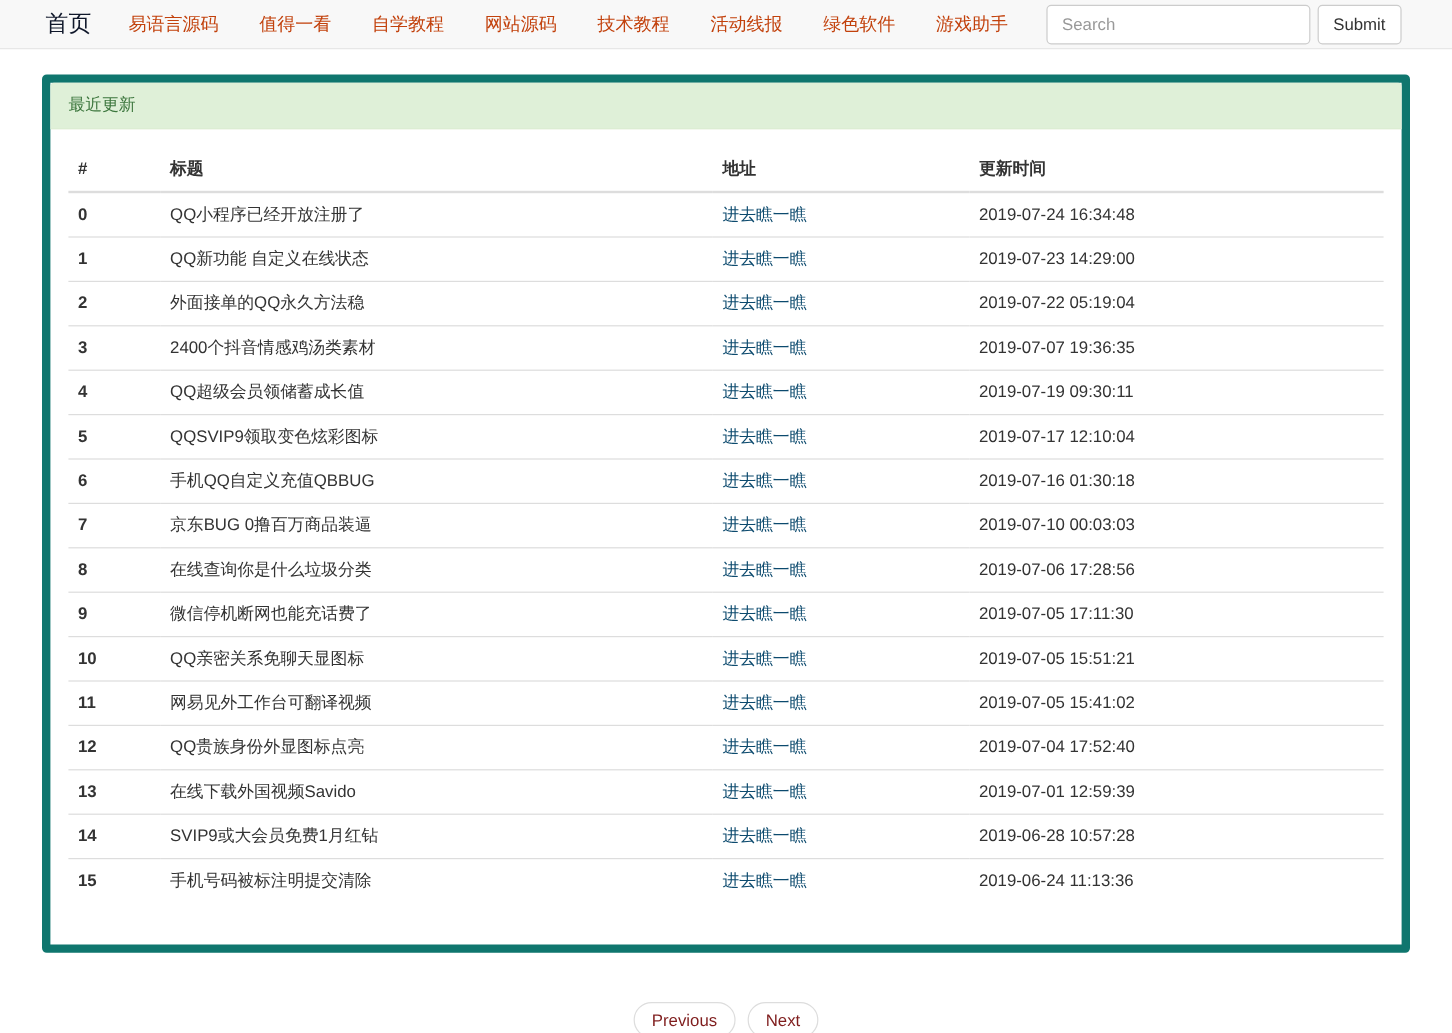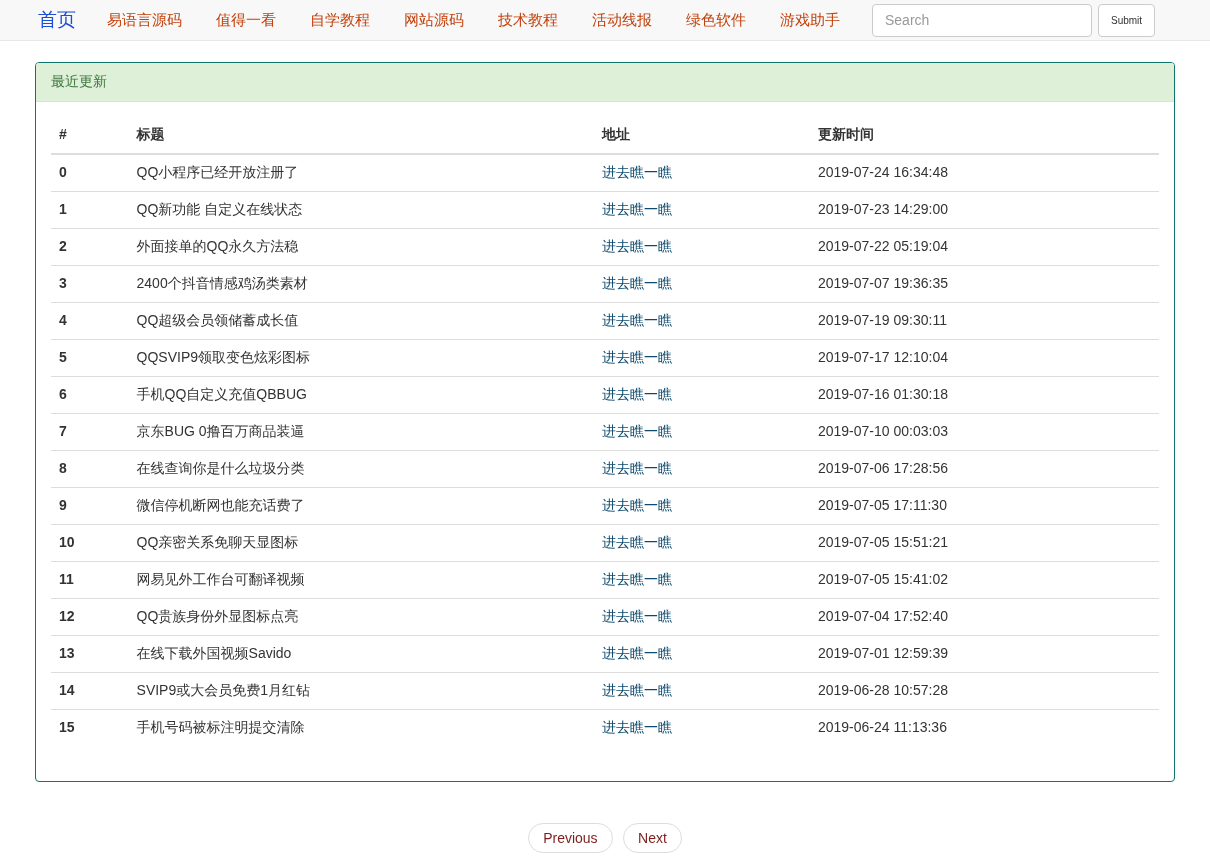--- a/index.html
+++ b/index.html
@@ -16,21 +16,21 @@
   .navbar {
     height: 41px;
     background: #f8f8f8;
     border-bottom: 1px solid #e7e7e7;
     display: flex;
     align-items: center;
     padding-left: 38px;
   }
   .navbar-brand {
     font-size: 19px;
-    color: #1d4ed8;
+    color: #0f172a;
     text-decoration: none;
     margin-right: 14px;
     white-space: nowrap;
   }
   .nav-links { display: flex; align-items: center; }
   .nav-link {
     font-size: 15px;
     color: #c2410c;
     text-decoration: none;
     padding: 0 17px;
@@ -46,32 +46,32 @@
     font-size: 14px;
     color: #555;
     outline: none;
     background: #fff;
   }
   .search-input::placeholder { color: #999; }
   .submit-btn {
     margin-left: 6px;
     height: 33px;
     padding: 6px 12px;
-    font-size: 10px;
+    font-size: 14px;
     color: #333;
     background: #fff;
     border: 1px solid #ccc;
     border-radius: 4px;
     cursor: pointer;
   }
 
   
   .container { width: 1140px; margin: 21px auto 0 auto; }
   .panel {
-    border: 1px solid #0f766e;
+    border: 7px solid #0f766e;
     border-radius: 4px;
     background: #fff;
   }
   .panel-heading {
     background: #dff0d8;
     color: #3c763d;
     padding: 10px 15px;
     font-size: 14px;
     border-bottom: 1px solid #d6e9c6;
     border-top-left-radius: 3px;

